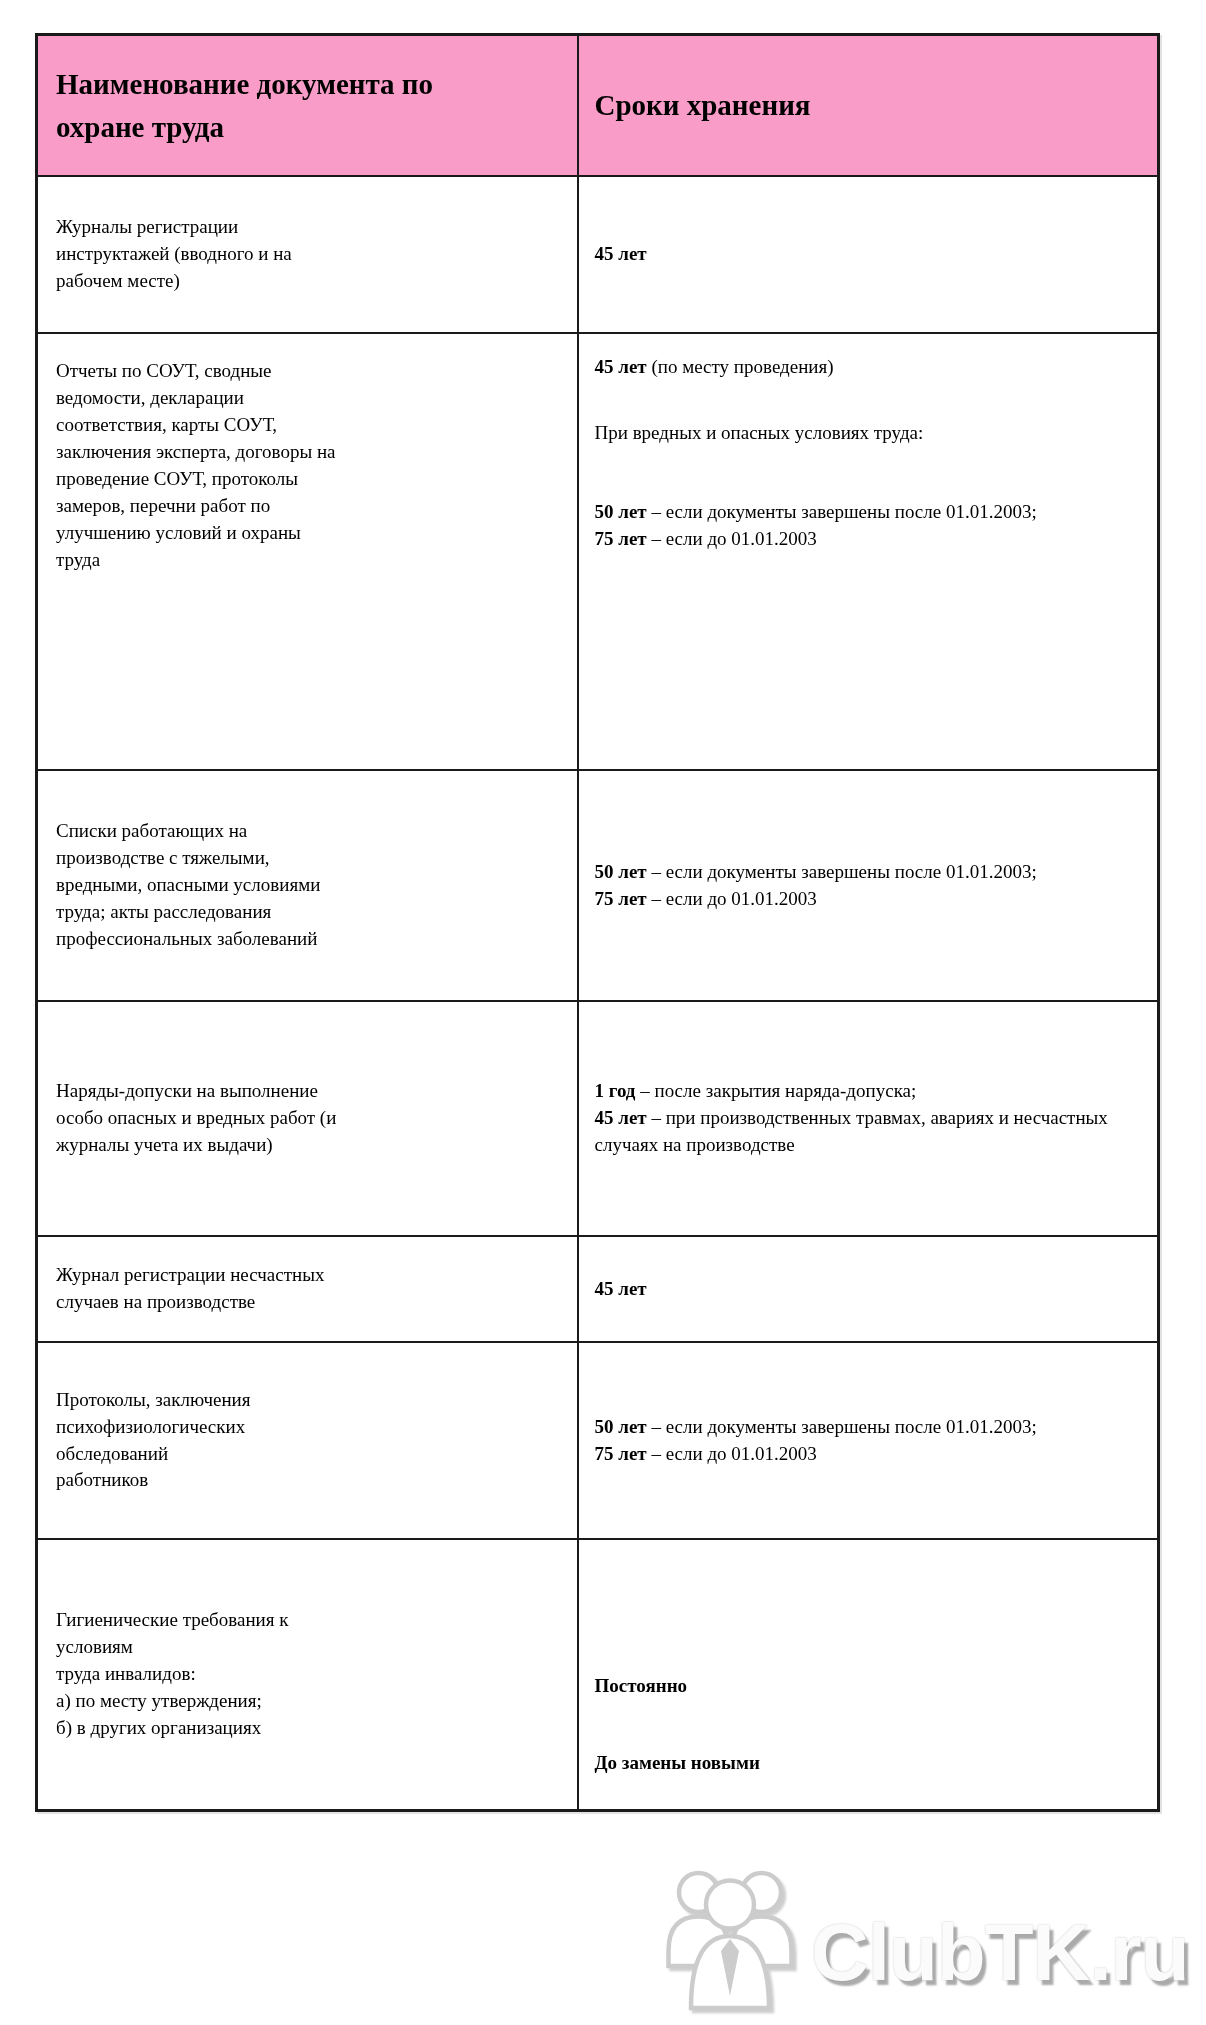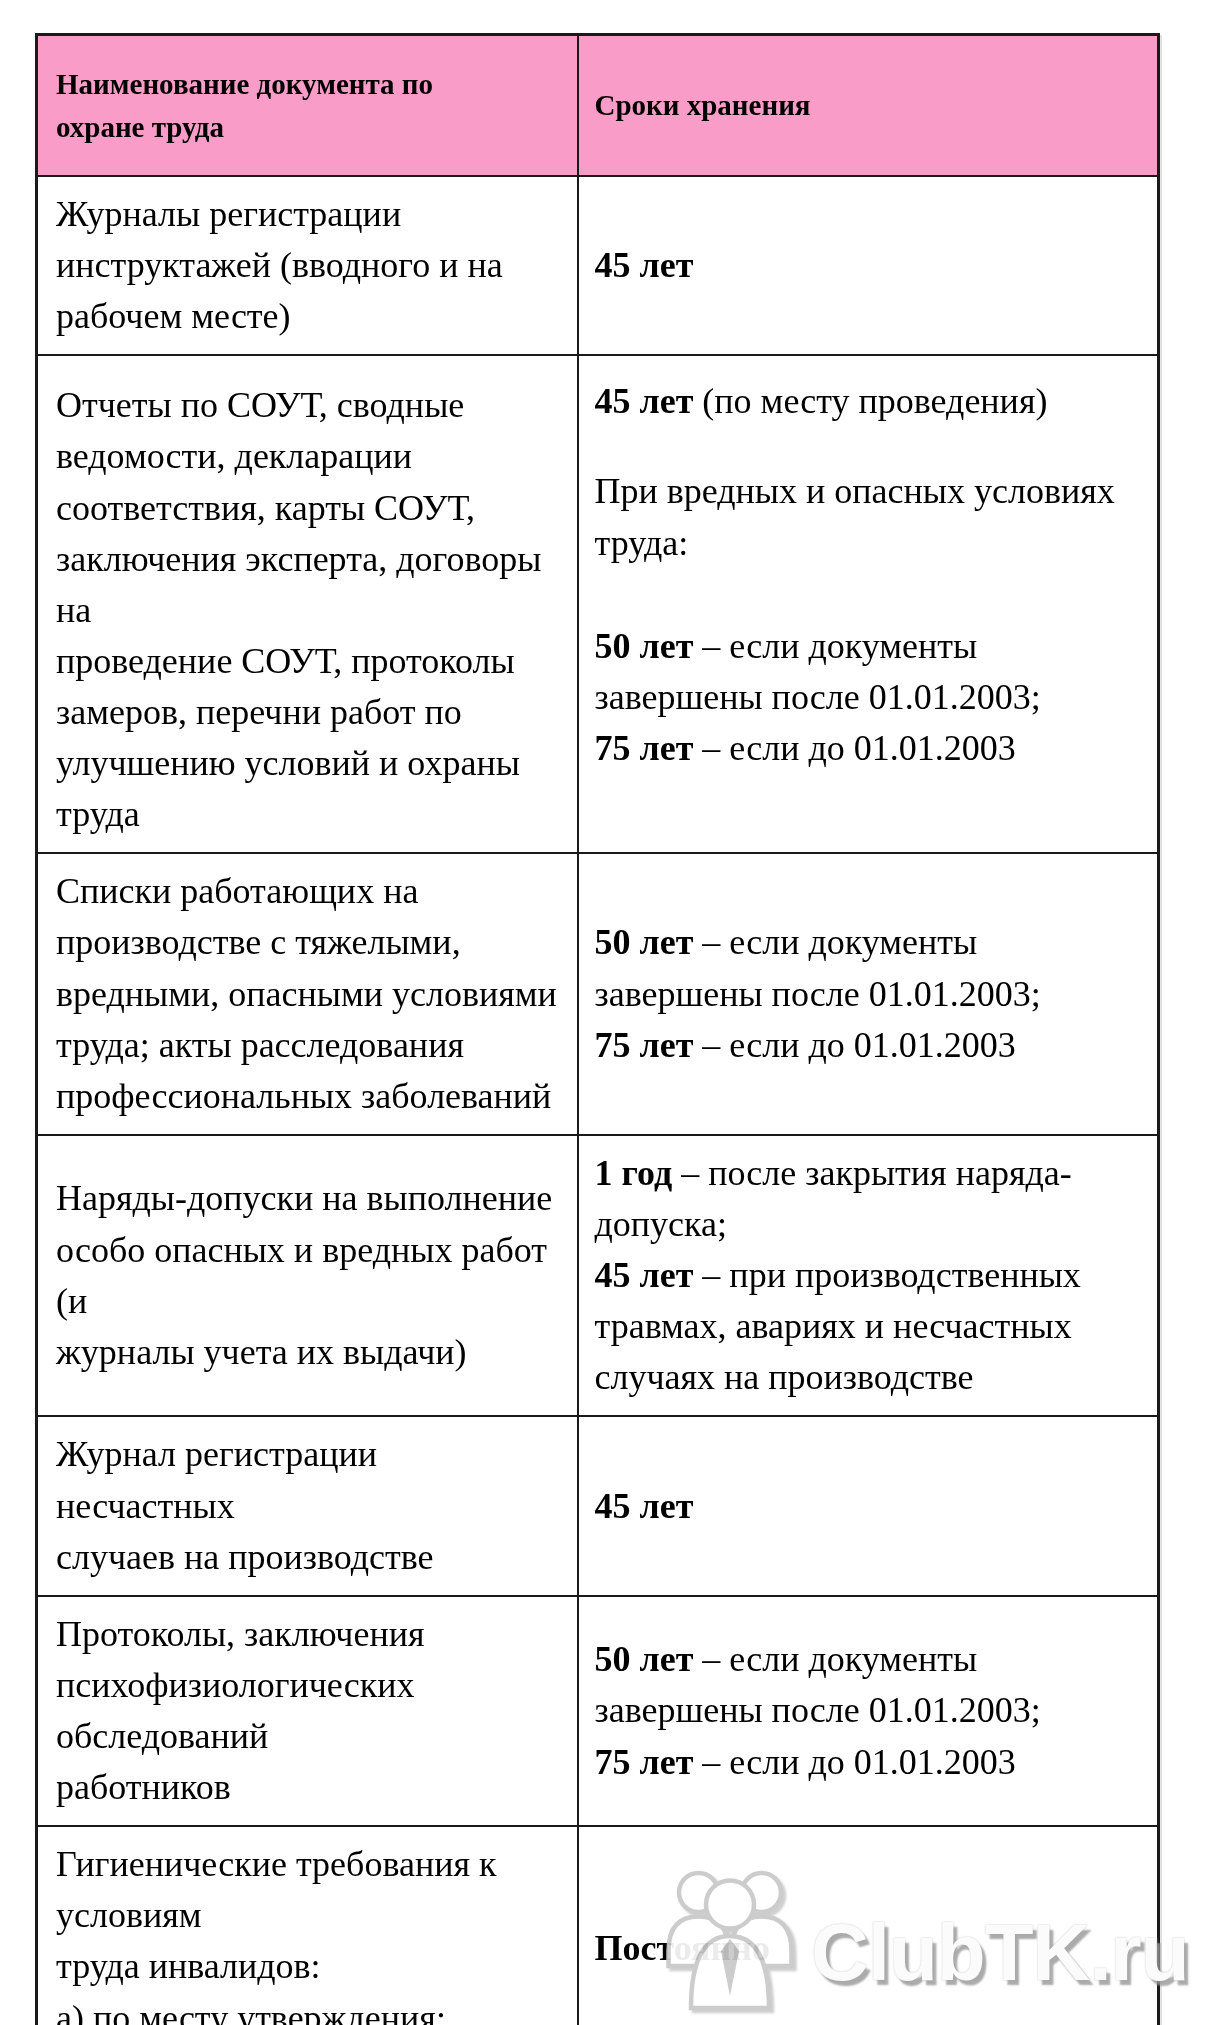--- a/index.html
+++ b/index.html
@@ -25,31 +25,31 @@
 
   th{
     background:#f99dc8;
     font-size:29px;font-weight:bold;text-align:left;
     vertical-align:middle;line-height:1.45;
     white-space:pre-line;
   }
   th.c1{padding:10px 20px 10px 18px;height:119px;}
   th.c2{padding:10px 20px 10px 16px;}
 
-  td{vertical-align:middle;font-size:36px;line-height:1.42;}
+  td{vertical-align:middle;font-size:19px;line-height:1.42;}
   td.doc{padding:12px 14px 12px 18px;white-space:pre-line;}
   td.terms{padding:12px 18px 12px 16px;}
   td.terms p{margin:0;}
   td.terms b{font-weight:bold;}
 
   tr.r1{height:157px;}
   tr.r2{height:437px;}
   tr.r3{height:231px;padding-left:42px;}
   tr.r4{height:235px;padding-left:8px;}
-  tr.r5{height:91px;}
+  tr.r5{height:106px;}
   tr.r6{height:197px;}
   tr.r7{height:152px;}
   tr.r8{height:271px;}
 
   tr.r2 td{vertical-align:top;}
   tr.r2 td.doc{padding-top:24px;}
   tr.r2 td.terms{padding-top:20px;}
   tr.r2 p.gap1{margin-top:39px;}
   tr.r2 p.gap2{margin-top:52px;}
   tr.r7 td.terms{vertical-align:top;padding-top:24px;}

